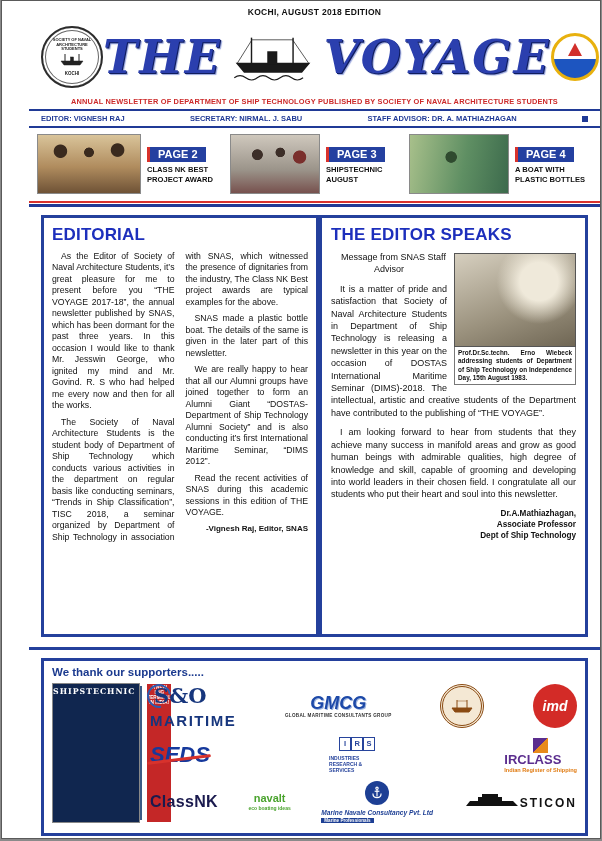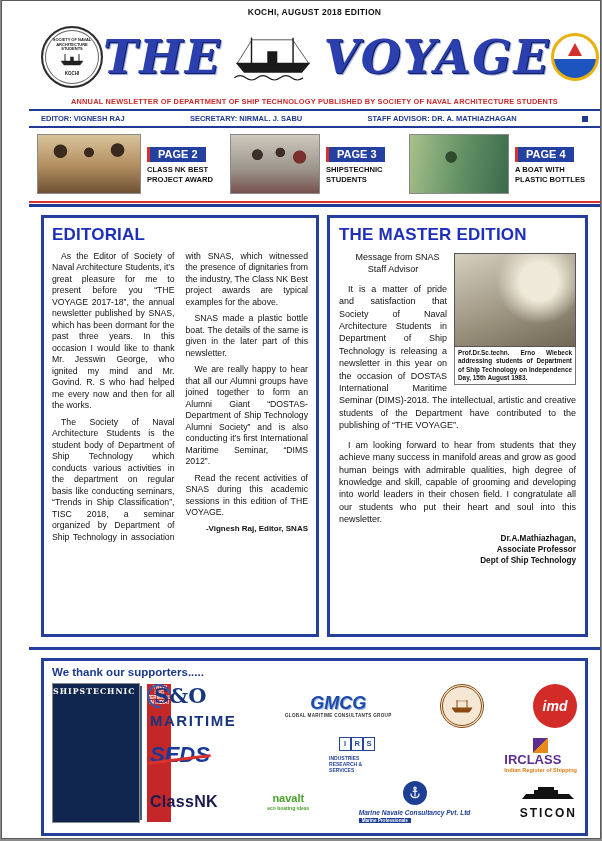--- a/index.html
+++ b/index.html
@@ -48,21 +48,21 @@
   .photo-boat{width:98px;background:
       radial-gradient(circle at 42% 38%,#2f4a2f 0 8%,transparent 9%),
       linear-gradient(100deg,#a8c08b 0%,#5f8f63 55%,#3c6a4c 100%);}
   .teaser{flex:1;min-width:0;}
   .page-chip{display:inline-block;background:#2440a0;color:#fff;font-weight:bold;font-size:11px;
              padding:1px 8px 2px;border-left:3px solid #d8322c;}
   .teaser-caption{font-size:7.6px;font-weight:bold;line-height:1.25;margin-top:3px;color:#111;}
   .rule-red{height:2px;background:#d8322c;margin:1px 0;}
   .rule-navy{height:3px;background:#203a96;}
   
-  .main{display:flex;gap:8px;padding:8px 12px 4px;height:422px;box-sizing:content-box;}
+  .main{display:flex;padding:8px 12px 4px;height:422px;box-sizing:content-box;}
   .box{border:3px solid #24409c;box-sizing:border-box;background:#fff;}
   .box-editorial{width:278px;padding:5px 8px;overflow:hidden;}
   .box-master{flex:1;padding:5px 9px;overflow:hidden;}
   .box h2{color:#1d2fbc;font-size:17px;margin:2px 0 6px;letter-spacing:.2px;}
   .cols{columns:2;column-gap:11px;font-size:8.7px;line-height:1.32;text-align:justify;}
   .cols p{margin:0 0 5px;text-indent:9px;}
   .cols .sig{font-weight:bold;text-align:right;text-indent:0;font-size:8px;}
   .master-body{font-size:9px;line-height:1.38;text-align:justify;}
   .hist{float:right;width:122px;margin:2px 0 4px 7px;}
   .hist-photo{width:122px;height:94px;border:1px solid #555;box-sizing:border-box;background:
@@ -119,21 +119,21 @@
   .classnk{font-size:16px;font-weight:800;color:#1a1a4e;letter-spacing:.3px;}
   .navalt{flex-direction:column;align-items:center;}
   .navalt-mark{font-size:11px;font-weight:800;color:#4aa32d;line-height:1;text-transform:lowercase;}
   .navalt-tag{font-size:5px;color:#4aa32d;font-weight:bold;margin-top:1px;}
   .mnc{gap:4px;max-width:130px;}
   .mnc-seal{width:24px;height:24px;border-radius:50%;background:#1d3f94;display:flex;align-items:center;
        justify-content:center;flex:0 0 auto;}
   .mnc-col{display:flex;flex-direction:column;gap:1px;}
   .mnc-name{font-size:6.6px;font-weight:bold;font-style:italic;color:#1d3f94;line-height:1.15;}
   .mnc-tag{background:#1d3f94;color:#fff;font-size:4.6px;font-weight:bold;padding:0 3px;align-self:flex-start;}
-  .sticon{flex-direction:column;}
+  .sticon{flex-direction:row;}
   .sticon-mark{font-size:12px;font-weight:800;letter-spacing:2px;color:#111;margin-top:1px;}
 </style>
 </head>
 <body>
 
 <div class="sheet">
 
   <div class="edition">KOCHI, AUGUST 2018 EDITION</div>
 
   <div class="masthead">
@@ -185,21 +185,21 @@
 
   <div class="strip">
     <div class="strip-photo photo-award"></div>
     <div class="teaser">
       <div class="page-chip">PAGE 2</div>
       <div class="teaser-caption">CLASS NK BEST PROJECT AWARD</div>
     </div>
     <div class="strip-photo photo-release"></div>
     <div class="teaser">
       <div class="page-chip">PAGE 3</div>
-      <div class="teaser-caption">SHIPSTECHNIC STUDENTS</div>
+      <div class="teaser-caption">SHIPSTECHNIC AUGUST</div>
     </div>
     <div class="strip-photo photo-boat"></div>
     <div class="teaser">
       <div class="page-chip">PAGE 4</div>
       <div class="teaser-caption">A BOAT WITH PLASTIC BOTTLES</div>
     </div>
   </div>
 
   <div class="rule-red"></div>
   <div class="rule-navy"></div>
@@ -211,21 +211,21 @@
         <p>As the Editor of Society of Naval Architecture Students, it’s great pleasure for me to present before you “THE VOYAGE 2017-18”, the annual newsletter published by SNAS, which has been dormant for the past three years. In this occasion I would like to thank Mr. Jesswin George, who ignited my mind and Mr. Govind. R. S who had helped me every now and then for all the works.</p>
         <p>The Society of Naval Architecture Students is the student body of Department of Ship Technology which conducts various activities in the department on regular basis like conducting seminars, “Trends in Ship Classification”, TISC 2018, a seminar organized by Department of Ship Technology in association with SNAS, which witnessed the presence of dignitaries from the industry, The Class NK Best project awards are typical examples for the above.</p>
         <p>SNAS made a plastic bottle boat. The details of the same is given in the later part of this newsletter.</p>
         <p>We are really happy to hear that all our Alumni groups have joined together to form an Alumni Giant “DOSTAS- Department of Ship Technology Alumni Society” and is also conducting it’s first International Maritime Seminar, “DIMS 2012”.</p>
         <p>Read the recent activities of SNAS during this academic sessions in this edition of THE VOYAGE.</p>
         <p class="sig">-Vignesh Raj, Editor, SNAS</p>
       </div>
     </section>
 
     <section class="box box-master">
-      <h2>THE MASTER EDITION</h2>
+      <h2>THE EDITOR SPEAKS</h2>
       <div class="master-body">
         <figure class="hist" style="margin:2px 0 4px 7px;">
           <div class="hist-photo"></div>
           <figcaption>Prof.Dr.Sc.techn. Erno Wiebeck addressing students of Department of Ship Technology on Independence Day, 15th August 1983.</figcaption>
         </figure>
         <p class="master-intro">Message from SNAS Staff Advisor</p>
         <p>It is a matter of pride and satisfaction that Society of Naval Architecture Students in Department of Ship Technology is releasing a newsletter in this year on the occasion of DOSTAS International Maritime Seminar (DIMS)-2018. The intellectual, artistic and creative students of the Department have contributed to the publishing of “THE VOYAGE”.</p>
         <p>I am looking forward to hear from students that they achieve many success in manifold areas and grow as good human beings with admirable qualities, high degree of knowledge and skill, capable of grooming and developing into world leaders in their chosen field. I congratulate all our students who put their heart and soul into this newsletter.</p>
         <div class="m-sig">
           <div>Dr.A.Mathiazhagan,</div>

